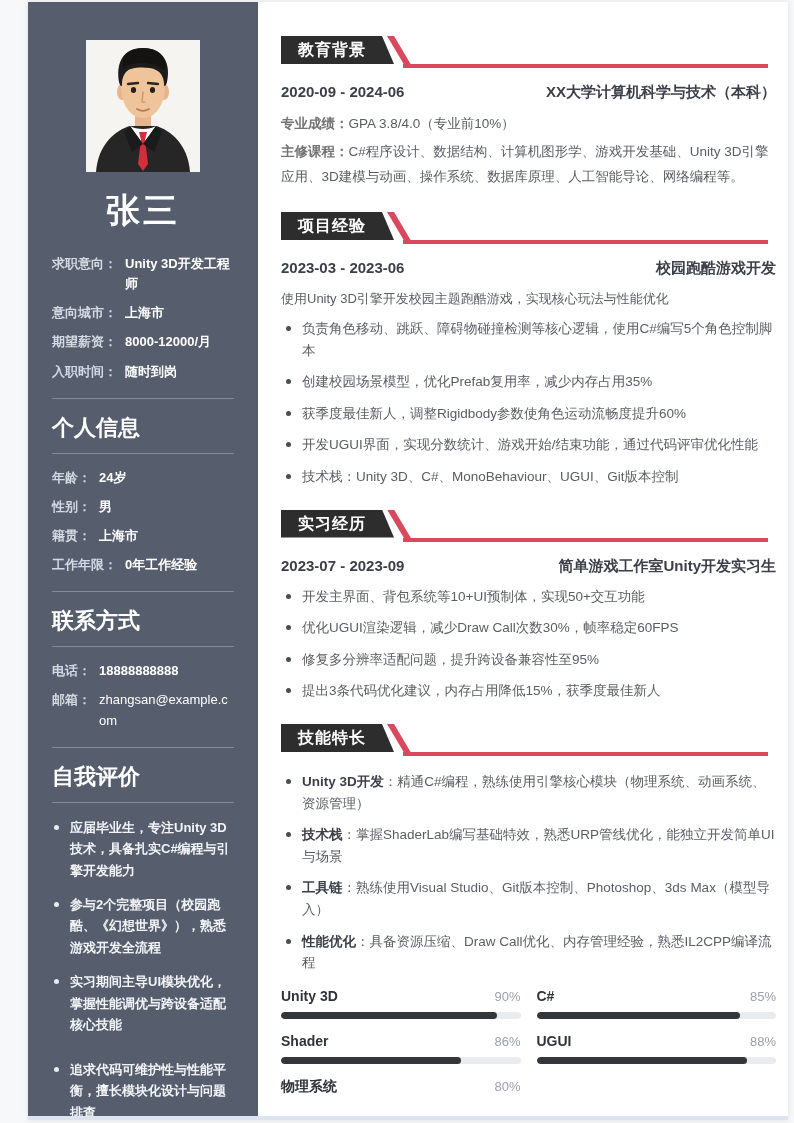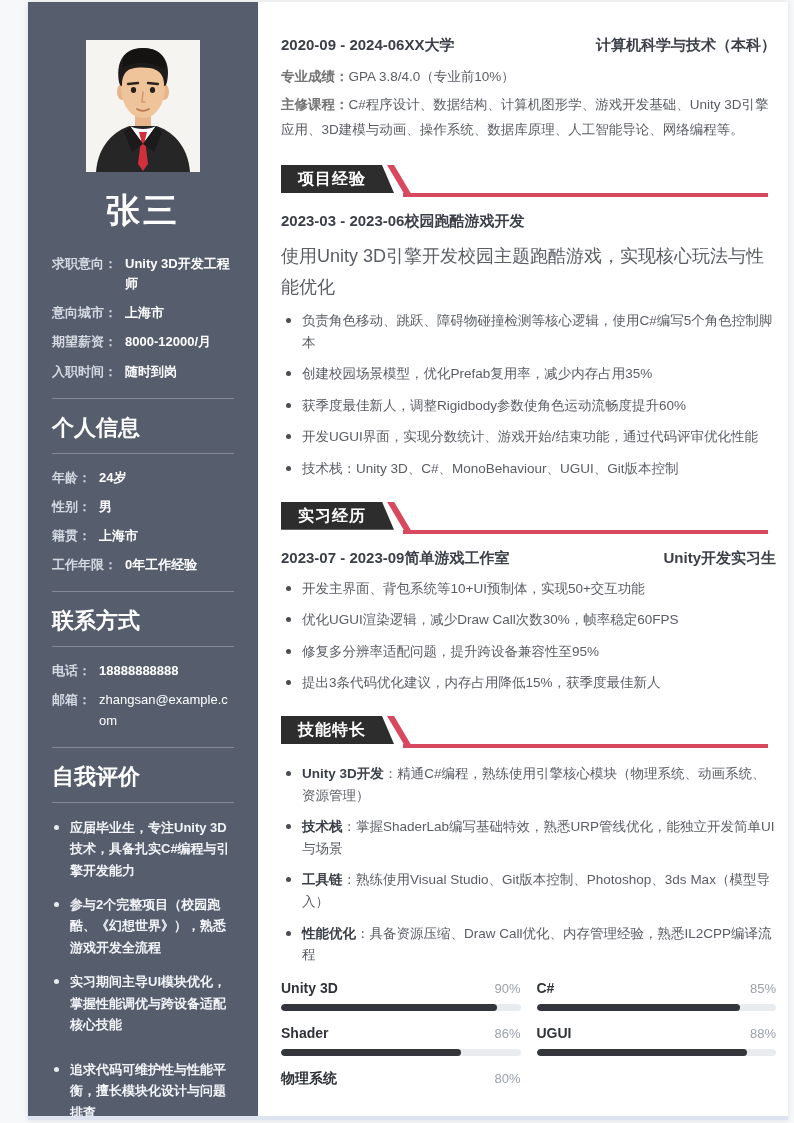--- a/index.html
+++ b/index.html
@@ -64,25 +64,25 @@
   .sec-stripe {
     position:absolute; left:104px; top:0; width:28px; height:32px;
     background:#d8495f;
     clip-path:polygon(2px 0, 9px 0, 28px 32px, 21px 32px);
   }
   .sec-line { position:absolute; left:122px; right:8px; bottom:-4px; height:4px; background:#d8495f; }
 
   .sec-body { margin-bottom:22px; }
   .row3 { display:flex; justify-content:space-between; align-items:baseline;
           font-size:15px; font-weight:bold; color:#3b3f48; margin-bottom:10px; }
-  .row3 .mid { flex:1; text-align:left; }
+  .row3 .mid { flex:1; text-align:right; }
   .row3 .left, .row3 .right { white-space:nowrap; }
   .kv-line { font-size:13.5px; color:#5a5d63; line-height:1.85; margin-bottom:3px; }
   .kv-line .k { font-weight:bold; color:#737373; }
-  .desc-line { font-size:18px; color:#5a5d63; line-height:1.7; margin-bottom:8px; }
+  .desc-line { font-size:13px; color:#5a5d63; line-height:1.7; margin-bottom:8px; }
 
   .dot-list { list-style:none; }
   .dot-list li {
     position:relative; padding-left:21px; font-size:13.5px; color:#5a5d63;
     line-height:1.6; margin-bottom:10px;
   }
   .dot-list li::before {
     content:""; position:absolute; left:5px; top:8px; width:5px; height:5px;
     border-radius:50%; background:#4a4d52;
   }
@@ -200,20 +200,27 @@
       <li>应届毕业生，专注Unity 3D技术，具备扎实C#编程与引擎开发能力</li>
       <li>参与2个完整项目（校园跑酷、《幻想世界》），熟悉游戏开发全流程</li>
       <li style="margin-bottom:23px;">实习期间主导UI模块优化，掌握性能调优与跨设备适配核心技能</li>
       <li>追求代码可维护性与性能平衡，擅长模块化设计与问题排查</li>
       <li>对游戏开发充满热情，能快速学习新技术（如URP管线、多线程加载）</li>
     </ul>
   </aside>
 
   <main class="main">
 
+    <div class="sec-header">
+      <div class="sec-badge">
+        <span>教育背景</span>
+      </div>
+      <div class="sec-stripe"></div>
+      <div class="sec-line"></div>
+    </div>
     <div class="sec-body">
       <div class="row3">
         <span class="left">2020-09 - 2024-06</span>
         <span class="mid">XX大学</span>
         <span class="right">计算机科学与技术（本科）</span>
       </div>
       <div class="kv-line">
         <span class="k">专业成绩：</span><span>GPA 3.8/4.0（专业前10%）</span>
       </div>
       <div class="kv-line">

